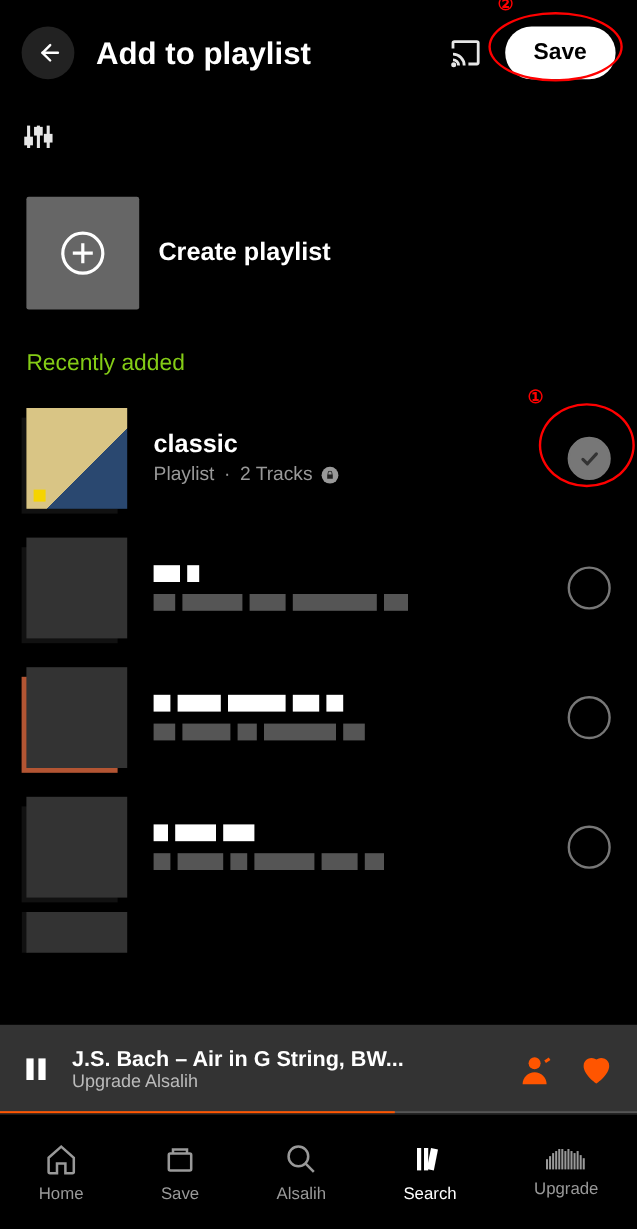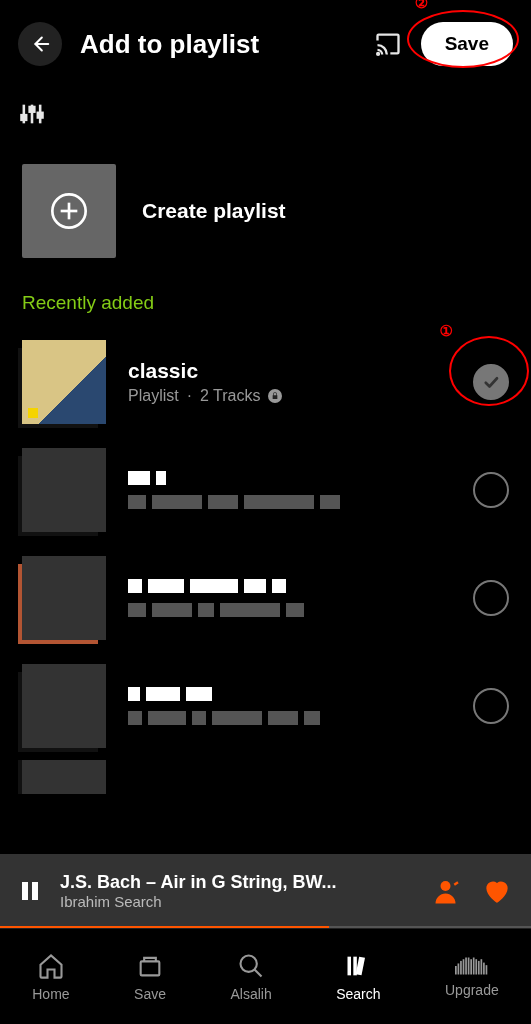--- a/index.html
+++ b/index.html
@@ -9,21 +9,21 @@
   .title{font-size:26px;font-weight:700;flex:1}
   .cast-icon{width:30px;height:28px;opacity:.9}
   .save-btn{background:#fff;color:#000;font-size:19px;font-weight:700;border:none;border-radius:30px;padding:11px 24px;position:relative}
   .save-wrap{position:relative}
   .annot-oval{position:absolute;border:2px solid red;border-radius:50%;pointer-events:none}
   .annot-label{position:absolute;color:red;font-size:15px;font-weight:600;pointer-events:none}
   .search-row{display:flex;align-items:center;padding:12px 18px;gap:20px}
   .search-box{flex:1;background:#333;border-radius:36px;display:flex;align-items:center;padding:16px 22px;gap:16px}
   .search-input{background:none;border:none;outline:none;color:#aaa;font-size:22px;width:100%}
   .sliders-icon{width:28px;height:28px;opacity:.9}
-  .create-row{display:flex;align-items:center;padding:24px 22px;gap:26px}
+  .create-row{display:flex;align-items:center;padding:24px 22px;gap:16px}
   .create-thumb{width:94px;height:94px;background:#666;display:flex;align-items:center;justify-content:center;border-radius:2px}
   .create-label{font-size:21px;font-weight:800}
   .section-hdr{color:#84cc16;font-size:19px;padding:10px 22px 14px}
   .list{padding:0 18px}
   .row{display:flex;align-items:center;gap:22px;padding:12px 4px;position:relative}
   .thumb{width:84px;height:84px;background:#333;position:relative;flex:0 0 84px;box-shadow:-6px 6px 0 -2px #111}
   .row-meta{flex:1;min-width:0}
   .row-title{font-size:21px;font-weight:700;margin-bottom:4px}
   .row-sub{font-size:16px;color:#999;display:flex;align-items:center;gap:8px}
   .check{width:36px;height:36px;border-radius:50%;border:2px solid #777;display:flex;align-items:center;justify-content:center;flex:0 0 36px}
@@ -343,21 +343,21 @@
 
 </div>
 
 <div class="player">
   <svg width="24" height="26" viewBox="0 0 24 24" fill="#fff">
       <rect x="4" y="3" width="6" height="18"></rect>
       <rect x="14" y="3" width="6" height="18"></rect>
     </svg>
   <div class="player-info">
     <div class="player-title">J.S. Bach – Air in G String, BW...</div>
-    <div class="player-sub">Ibrahim Search</div>
+    <div class="player-sub">Upgrade Alsalih</div>
   </div>
   <svg width="30" height="30" viewBox="0 0 24 24" fill="#ff5500">
       <circle cx="10" cy="8" r="4"></circle>
       <path d="M2 22c0-4.4 3.6-8 8-8s8 3.6 8 8"></path>
       <path d="M17 7l3-2" stroke="#ff5500" stroke-width="2" fill="none"></path>
     </svg>
   <svg width="32" height="32" viewBox="0 0 24 24" fill="#ff5500">
       <path d="M12 21s-8-5.3-8-11a5 5 0 0 1 8-4 5 5 0 0 1 8 4c0 5.7-8 11-8 11z"></path>
     </svg>
   <div class="player-bar-bg"></div>

